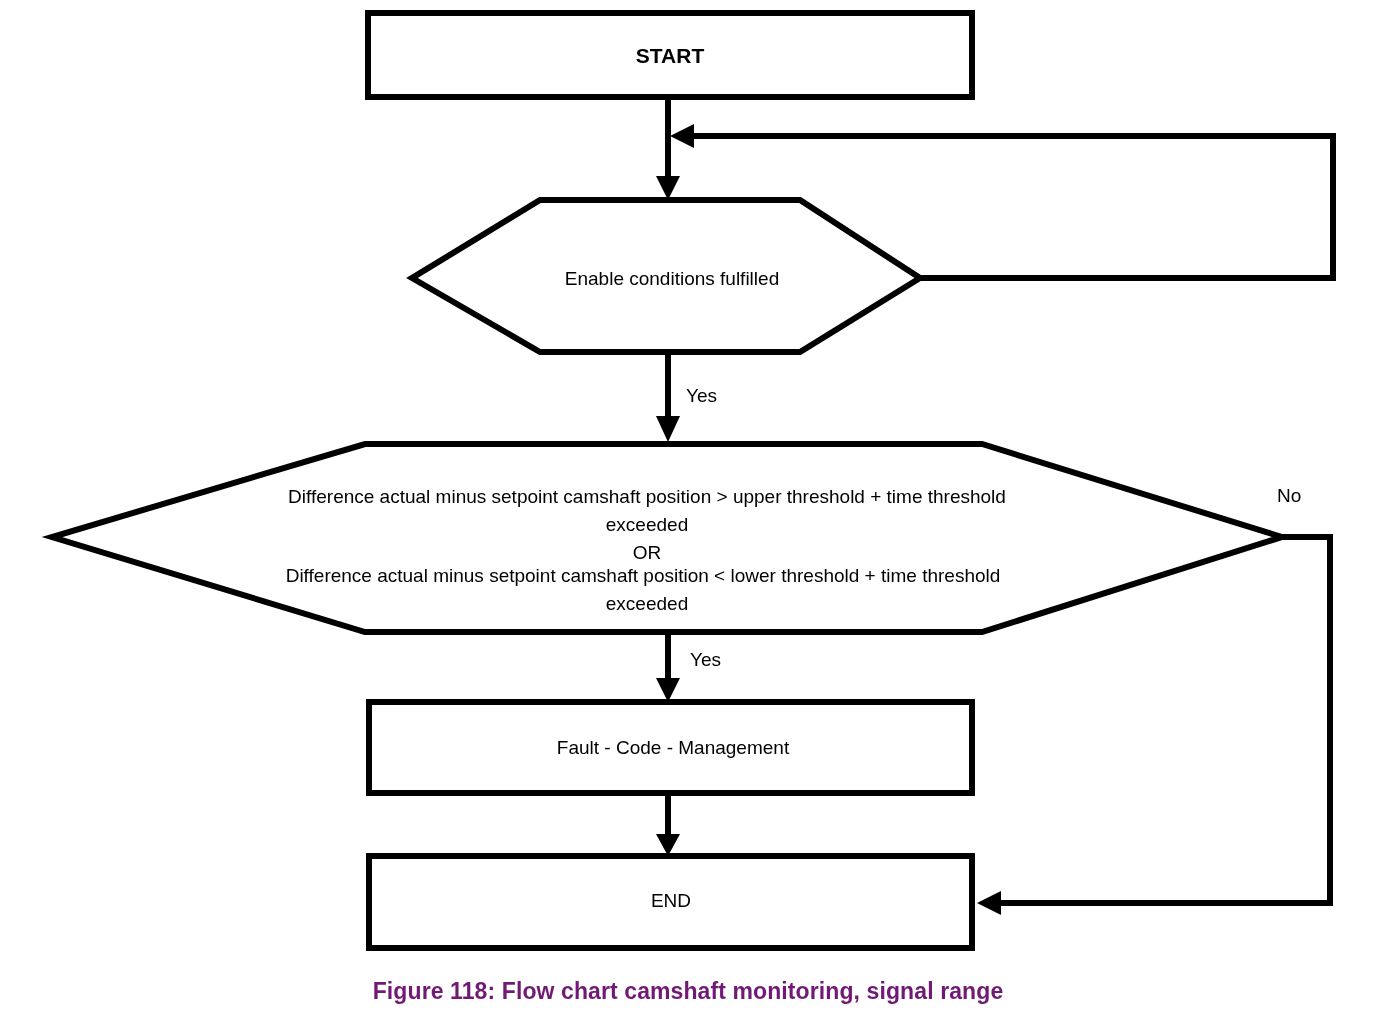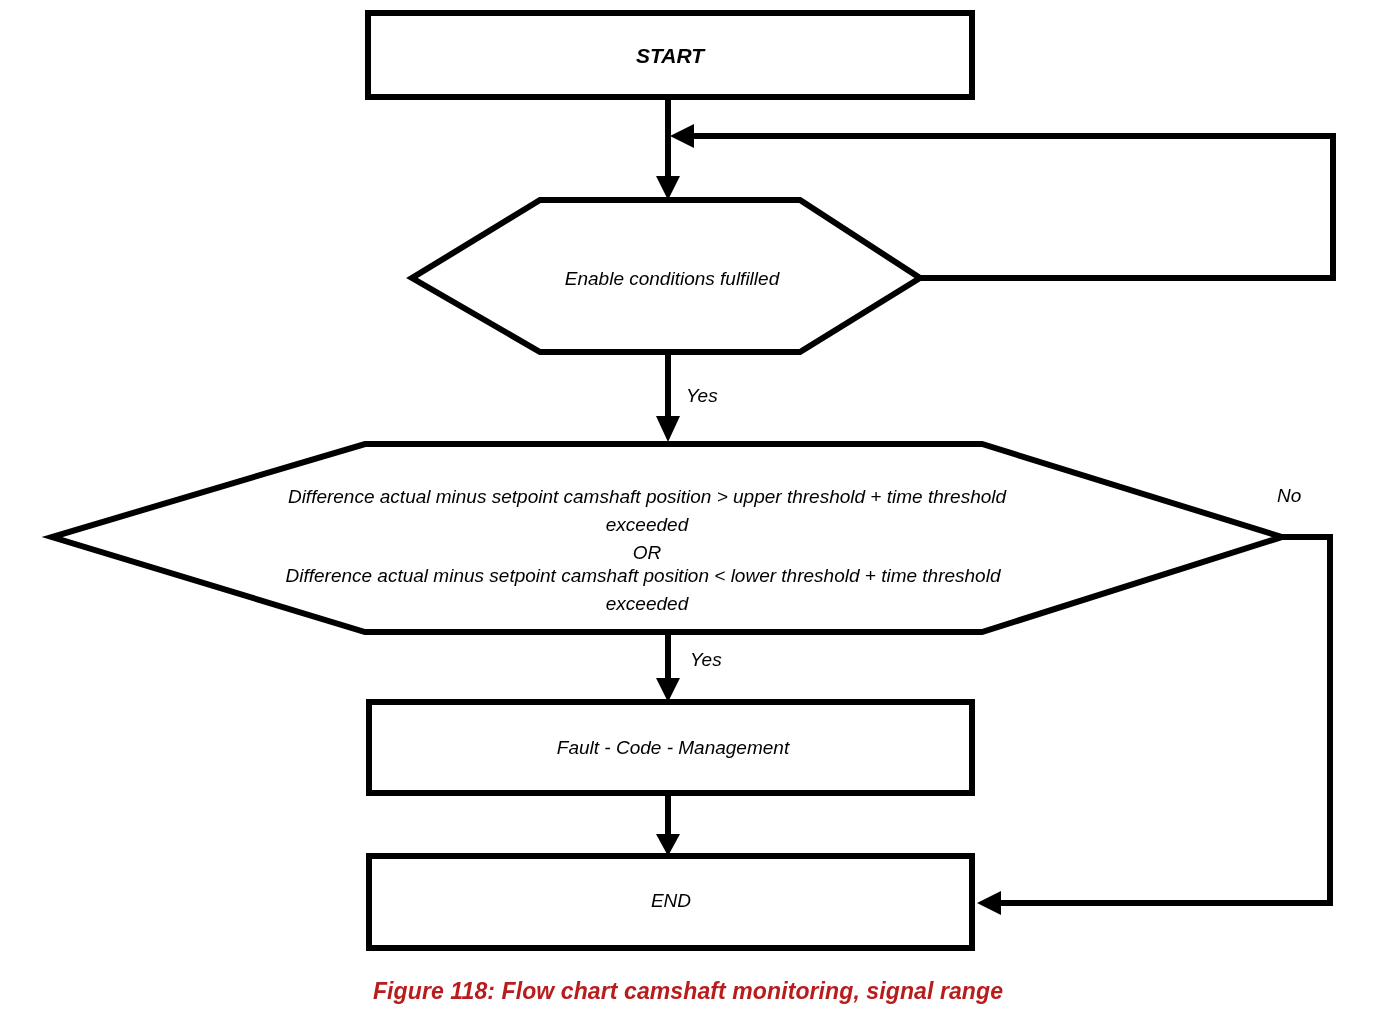--- a/index.html
+++ b/index.html
@@ -13,21 +13,20 @@
     height: 1030px;
     font-family: "Liberation Sans", sans-serif;
     color: #000000;
     overflow: hidden;
   }
   #figure-root {
     position: relative;
     width: 1168px;
     height: 1030px;
     background: #ffffff;
-    font-style: italic;
   }
   #flowchart-svg {
     position: absolute;
     left: 0;
     top: 0;
     width: 1376px;
     height: 1030px;
     display: block;
   }
   .shape-outline {
@@ -71,21 +70,21 @@
   }
   .caption {
     position: absolute;
     left: 0;
     top: 978px;
     width: 1376px;
     text-align: center;
     font-family: "Liberation Sans", sans-serif;
     font-size: 23px;
     font-weight: bold;
-    color: #b91c1c;
+    color: #701a75;
     letter-spacing: 0.1px;
   }
 </style>
 </head>
 <body>
 
 <div id="figure-root">
 
   <svg id="flowchart-svg" viewBox="0 0 1376 1030">
 

